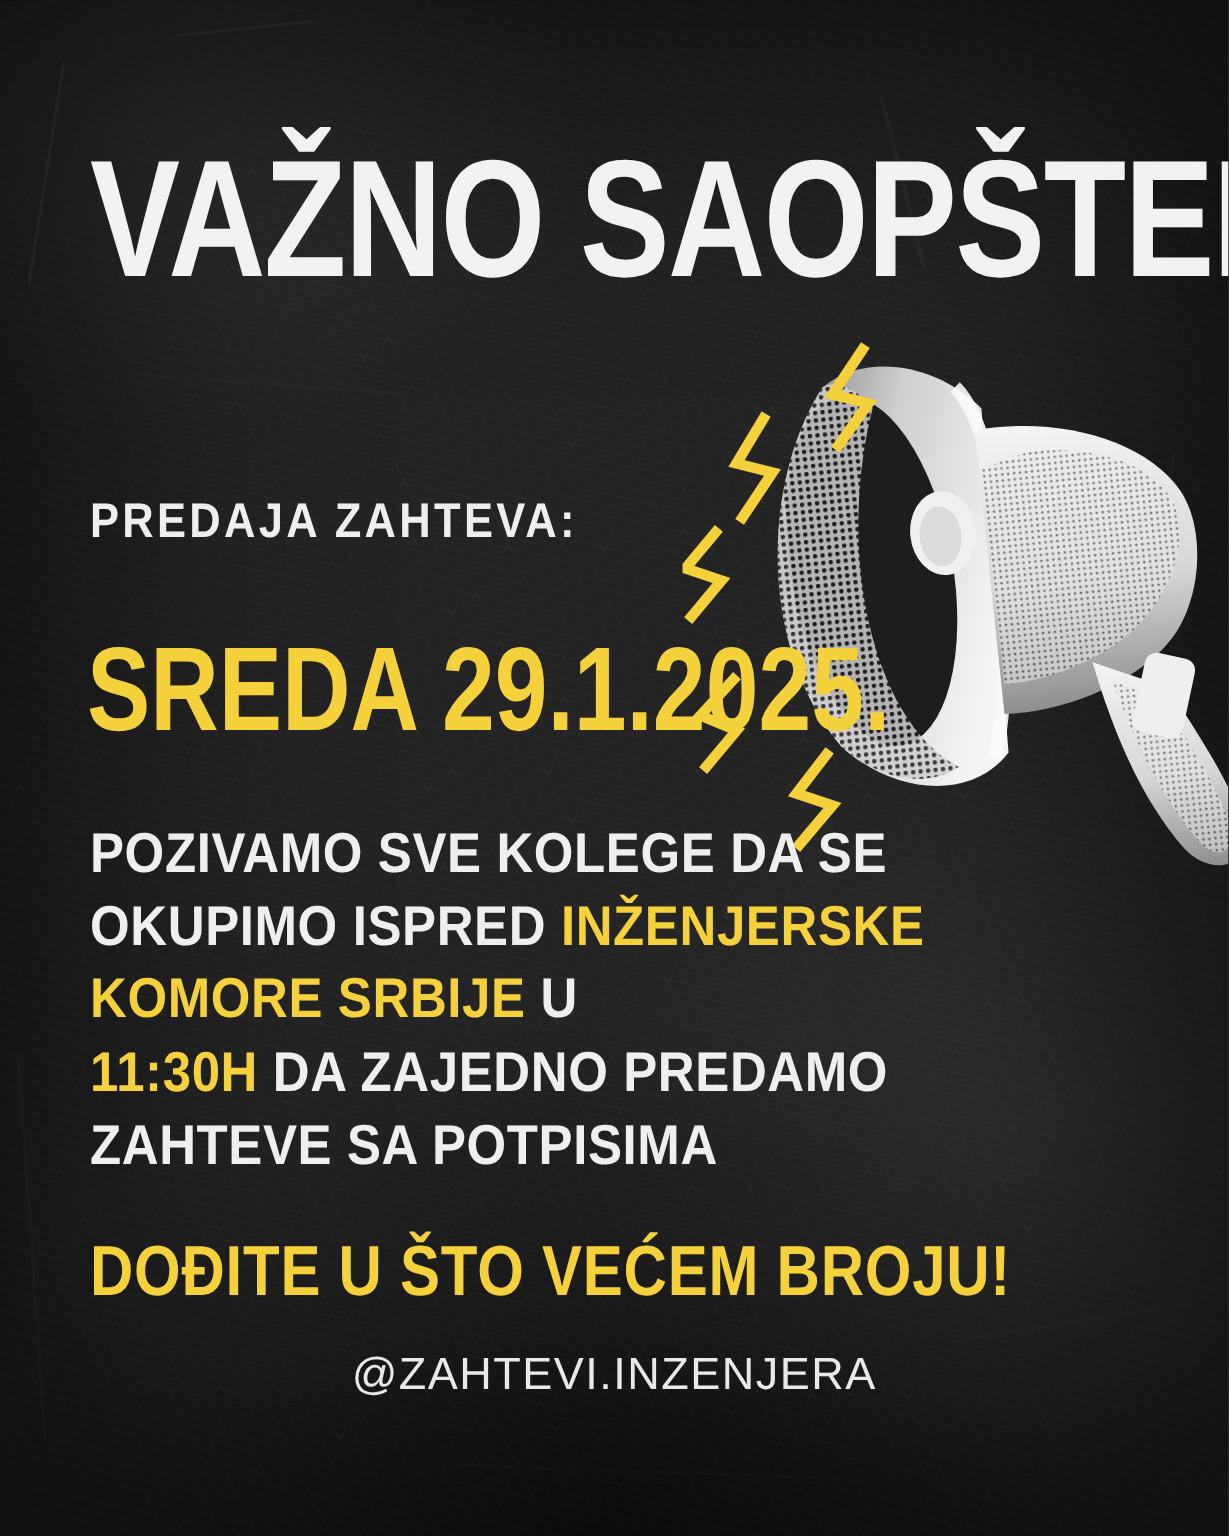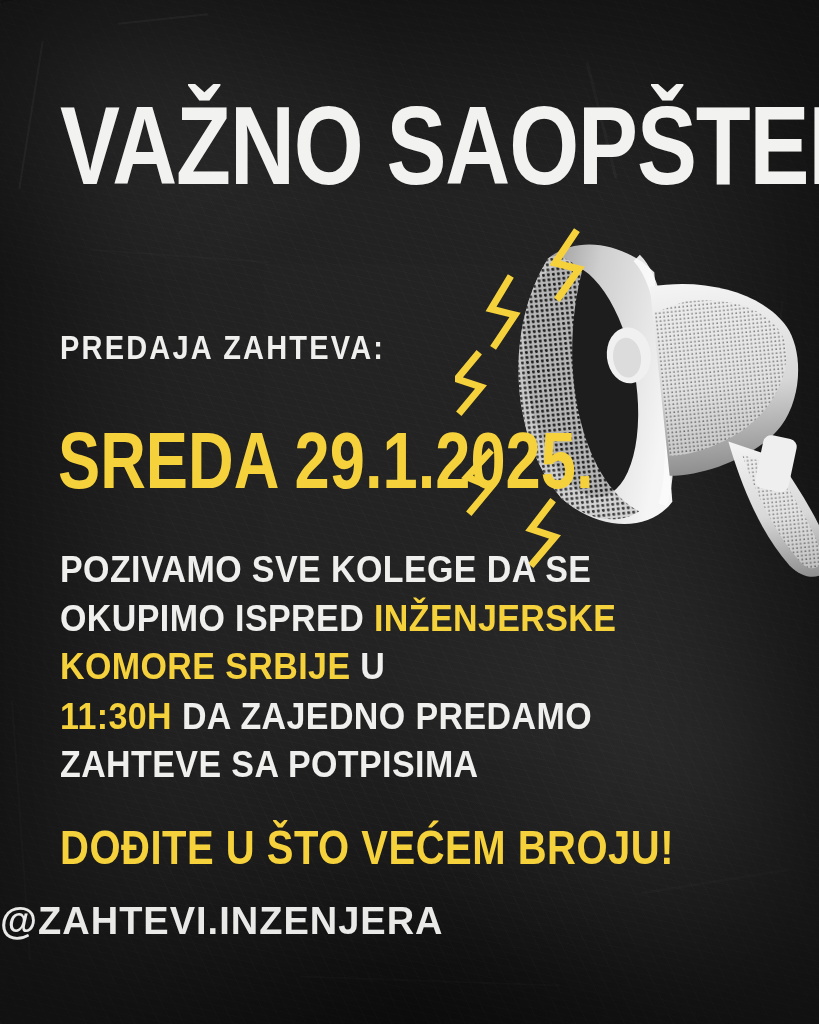--- a/index.html
+++ b/index.html
@@ -126,24 +126,24 @@
     transform: scaleY(1.18);
     transform-origin: left top;
     white-space: nowrap;
   }
 
   .handle {
     position: absolute;
     left: 0;
     right: 0;
     top: 900px;
-    text-align: left;
+    text-align: center;
     color: #e9e9e7;
-    font-size: 38px;
-    font-weight: 700;
+    font-size: 30px;
+    font-weight: 400;
     letter-spacing: 1px;
   }
 
   
   .mega {
     position: absolute;
     left: 455px;
     top: 215px;
     width: 364px;
     height: 400px;

